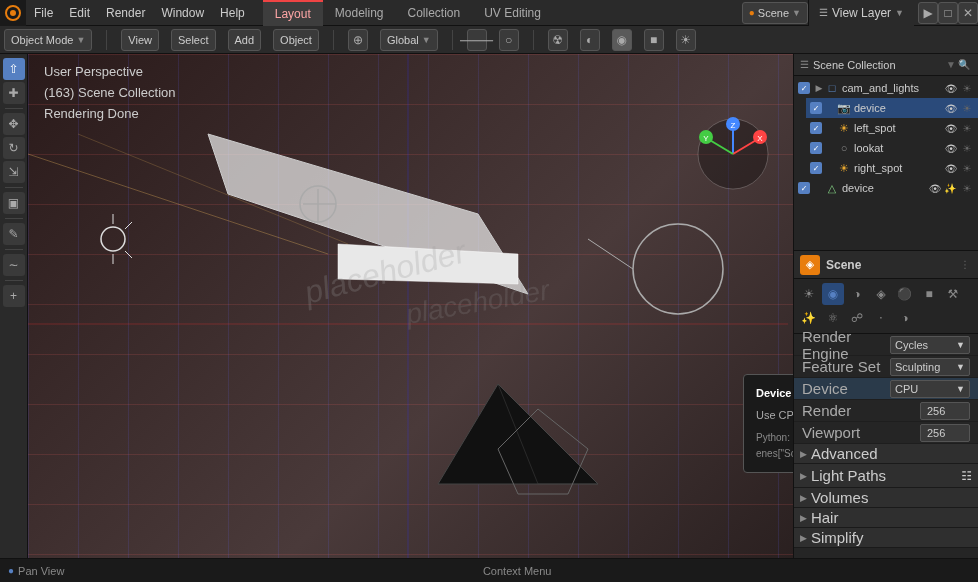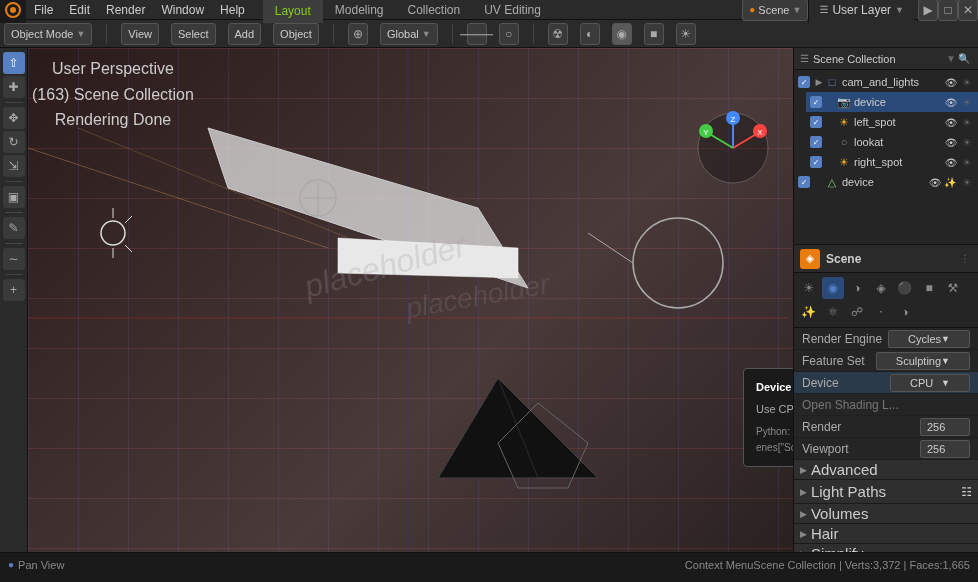--- a/index.html
+++ b/index.html
@@ -1,24 +1,24 @@
 <!DOCTYPE html>
 <html><head>
   <meta charset="utf-8">
   <style>
     * { margin: 0; padding: 0; box-sizing: border-box; }
     body { width: 978px; height: 582px; overflow: hidden; background: #1a1a1a; font-family: 'Segoe UI', Arial, sans-serif; font-size: 12px; color: #ccc; }
 
     
-    #top-bar { display: flex; align-items: center; height: 20px; background: #2a2a2a; border-bottom: 1px solid #111; }
+    #top-bar { display: flex; align-items: center; height: 26px; background: #2a2a2a; border-bottom: 1px solid #111; }
     .app-icon { width: 26px; height: 26px; display: flex; align-items: center; justify-content: center; background: #1a1a1a; }
     .menu-item { padding: 0 8px; height: 26px; display: flex; align-items: center; color: #ccc; cursor: pointer; font-size: 12px; }
     .top-tabs { display: flex; align-items: center; margin-left: 10px; }
     .top-tab { padding: 0 12px; height: 26px; display: flex; align-items: center; font-size: 12px; color: #aaa; cursor: pointer; }
-    .top-tab.active { background: #3d3d3d; color: #84cc16; border-top: 2px solid #c4b5fd; }
+    .top-tab.active { background: #3d3d3d; color: #fca5a5; border-top: 2px solid #ef4444; }
     .top-bar-right { margin-left: auto; display: flex; align-items: center; }
     .view-layer-label { background: #2a2a2a; padding: 0 10px; height: 26px; display: flex; align-items: center; color: #ccc; border-left: 1px solid #111; }
 
     
     #toolbar2 { display: flex; align-items: center; height: 28px; background: #2a2a2a; border-bottom: 1px solid #111; gap: 12px; padding: 0 4px; }
     .tb-btn { height: 22px; padding: 0 6px; background: #3a3a3a; border: 1px solid #555; border-radius: 3px; color: #ccc; font-size: 11px; display: flex; align-items: center; cursor: pointer; gap: 3px; }
     .tb-separator { width: 1px; height: 20px; background: #444; margin: 0 2px; }
     .tb-icon { width: 20px; height: 22px; display: flex; align-items: center; justify-content: center; background: #3a3a3a; border: 1px solid #555; border-radius: 3px; cursor: pointer; color: #aaa; font-size: 12px; }
 
     
@@ -30,21 +30,21 @@
     .lt-btn.active { background: #5680c2; color: #fff; }
     .lt-sep { width: 18px; height: 1px; background: #444; margin: 2px 0; }
 
     
     #viewport { flex: 1; position: relative; background: #393939; overflow: hidden; }
     .vp-canvas { width: 100%; height: 100%; background: linear-gradient(135deg, #2a1a1a 0%, #3a2a2a 30%, #4a3a3a 60%, #2a2020 100%); position: relative; overflow: hidden; }
     .vp-grid { position: absolute; inset: 0; background-image: 
       linear-gradient(rgba(255,100,100,0.15) 1px, transparent 1px),
       linear-gradient(90deg, rgba(100,100,255,0.15) 1px, transparent 1px);
       background-size: 50px 50px; }
-    .vp-overlay-text { position: absolute; top: 8px; left: 4px; color: #ccc; font-size: 16px; line-height: 1.6; text-align: center; }
+    .vp-overlay-text { position: absolute; top: 8px; left: 16px; color: #ccc; font-size: 13px; line-height: 1.6; }
 
     
     .gizmo { position: absolute; top: 60px; right: 20px; width: 80px; height: 80px; }
 
     
     .vp-geo { position: absolute; inset: 0; }
 
     
     .tooltip-box { position: absolute; left: 715px; top: 320px; width: 250px; background: #1a1a1a; border: 1px solid #555; border-radius: 4px; padding: 10px 12px; z-index: 100; color: #ccc; font-size: 11px; line-height: 1.6; }
     .tooltip-title { font-weight: bold; color: #fff; margin-bottom: 4px; }
@@ -64,36 +64,36 @@
     .tree-icon { width: 14px; height: 14px; display: flex; align-items: center; justify-content: center; margin-right: 3px; }
     .tree-label { flex: 1; font-size: 11px; color: #ccc; }
     .tree-icons-right { display: flex; gap: 2px; align-items: center; }
     .ti { width: 14px; height: 14px; display: flex; align-items: center; justify-content: center; color: #666; font-size: 10px; cursor: pointer; }
     .ti.active { color: #ccc; }
     .indent1 { margin-left: 12px; }
 
     
     #properties { flex: 1; overflow: hidden; }
     .prop-row { height: 22px; display: flex; align-items: center; padding: 0 8px; border-bottom: 1px solid #1e1e1e; }
-    .prop-label { font-size: 12px; color: #aaa; flex: 1; }
-    .prop-dropdown { height: 18px; background: #3a3a3a; border: 1px solid #555; border-radius: 2px; color: #ccc; font-size: 11px; padding: 0 19px; display: flex; align-items: center; justify-content: space-between; min-width: 80px; cursor: pointer; }
+    .prop-label { font-size: 15px; color: #aaa; flex: 1; }
+    .prop-dropdown { height: 18px; background: #3a3a3a; border: 1px solid #555; border-radius: 2px; color: #ccc; font-size: 11px; padding: 0 4px; display: flex; align-items: center; justify-content: space-between; min-width: 80px; cursor: pointer; }
     .prop-number { height: 18px; background: #3a3a3a; border: 1px solid #555; border-radius: 2px; color: #ccc; font-size: 11px; padding: 0 6px; display: flex; align-items: center; min-width: 50px; cursor: ew-resize; }
     .prop-scene-header { height: 28px; background: #2a2a2a; display: flex; align-items: center; padding: 0 6px; border-bottom: 1px solid #111; }
     .scene-icon { width: 20px; height: 20px; display: flex; align-items: center; justify-content: center; background: #e87d0d; border-radius: 3px; margin-right: 6px; color: #fff; font-size: 11px; }
     .prop-tabs-icons { display: flex; gap: 2px; padding: 4px; background: #252525; border-bottom: 1px solid #111; flex-wrap: wrap; }
     .prop-tab-icon { width: 22px; height: 22px; display: flex; align-items: center; justify-content: center; border-radius: 3px; cursor: pointer; color: #888; font-size: 12px; }
     .prop-tab-icon.active { background: #2a4a7a; color: #5680c2; }
     .collapsible-header { height: 20px; display: flex; align-items: center; padding: 0 6px; background: #2f2f2f; cursor: pointer; border-bottom: 1px solid #1a1a1a; }
     .col-arrow { color: #888; font-size: 9px; margin-right: 4px; }
     .col-title { font-size: 15px; color: #ccc; }
 
     
     #status-bar { height: 24px; background: #1a1a1a; display: flex; align-items: center; padding: 0 8px; border-top: 1px solid #111; font-size: 11px; color: #888; }
     .status-left { display: flex; align-items: center; gap: 4px; }
-    .status-mid { flex: 1; text-align: right; }
+    .status-mid { flex: 1; text-align: center; }
     .status-right { display: flex; gap: 8px; }
 
     
     .col-camera { color: #6090d0; }
     .col-light { color: #e8a830; }
     .col-mesh { color: #7fc87f; }
     .checkbox { width: 12px; height: 12px; background: #5680c2; border-radius: 2px; display: inline-flex; align-items: center; justify-content: center; font-size: 8px; color: #fff; margin-right: 3px; }
   </style>
 </head>
 <body>
@@ -119,21 +119,21 @@
   </div>
 
   <div class="top-bar-right">
     <div class="tb-btn">
       <span style="color:#e87d0d; font-size:10px;">●</span>
       <span>Scene</span>
       <span style="font-size:9px; color:#888;">▼</span>
     </div>
     <div class="view-layer-label">
       <span style="font-size:10px; margin-right:4px; color:#aaa;">☰</span>
-      <span>User Layer</span>
+      <span>View Layer</span>
       <span style="font-size:9px; color:#888; margin-left:4px;">▼</span>
     </div>
     <div class="tb-icon" style="margin-left:4px;">▶</div>
     <div class="tb-icon">□</div>
     <div class="tb-icon">✕</div>
   </div>
 </div>
 
 <div id="toolbar2">
   <div class="tb-btn">
@@ -380,23 +380,20 @@
       </div>
 
       <div class="prop-row" style="background: #2a3a4a;">
         <div class="prop-label">Device</div>
         <div class="prop-dropdown">
           <span>CPU</span>
           <span style="font-size:9px;">▼</span>
         </div>
       </div>
 
-      <div class="prop-row" style="opacity:0.6;">
-        <div class="prop-label">Open Shading L...</div>
-      </div>
 
       <div class="prop-row">
         <div class="prop-label">Render</div>
         <div class="prop-number">256</div>
       </div>
 
       <div class="prop-row">
         <div class="prop-label">Viewport</div>
         <div class="prop-number">256</div>
       </div>
@@ -430,16 +427,13 @@
     </div>
   </div>
 </div>
 
 <div id="status-bar">
   <div class="status-left">
     <span style="color:#5680c2; font-size:10px;">●</span>
     <span>Pan View</span>
   </div>
   <div class="status-mid">Context Menu</div>
-  <div class="status-right">
-    <span>Scene Collection | Verts:3,372 | Faces:1,665</span>
-  </div>
 </div>
 
 </body></html>

